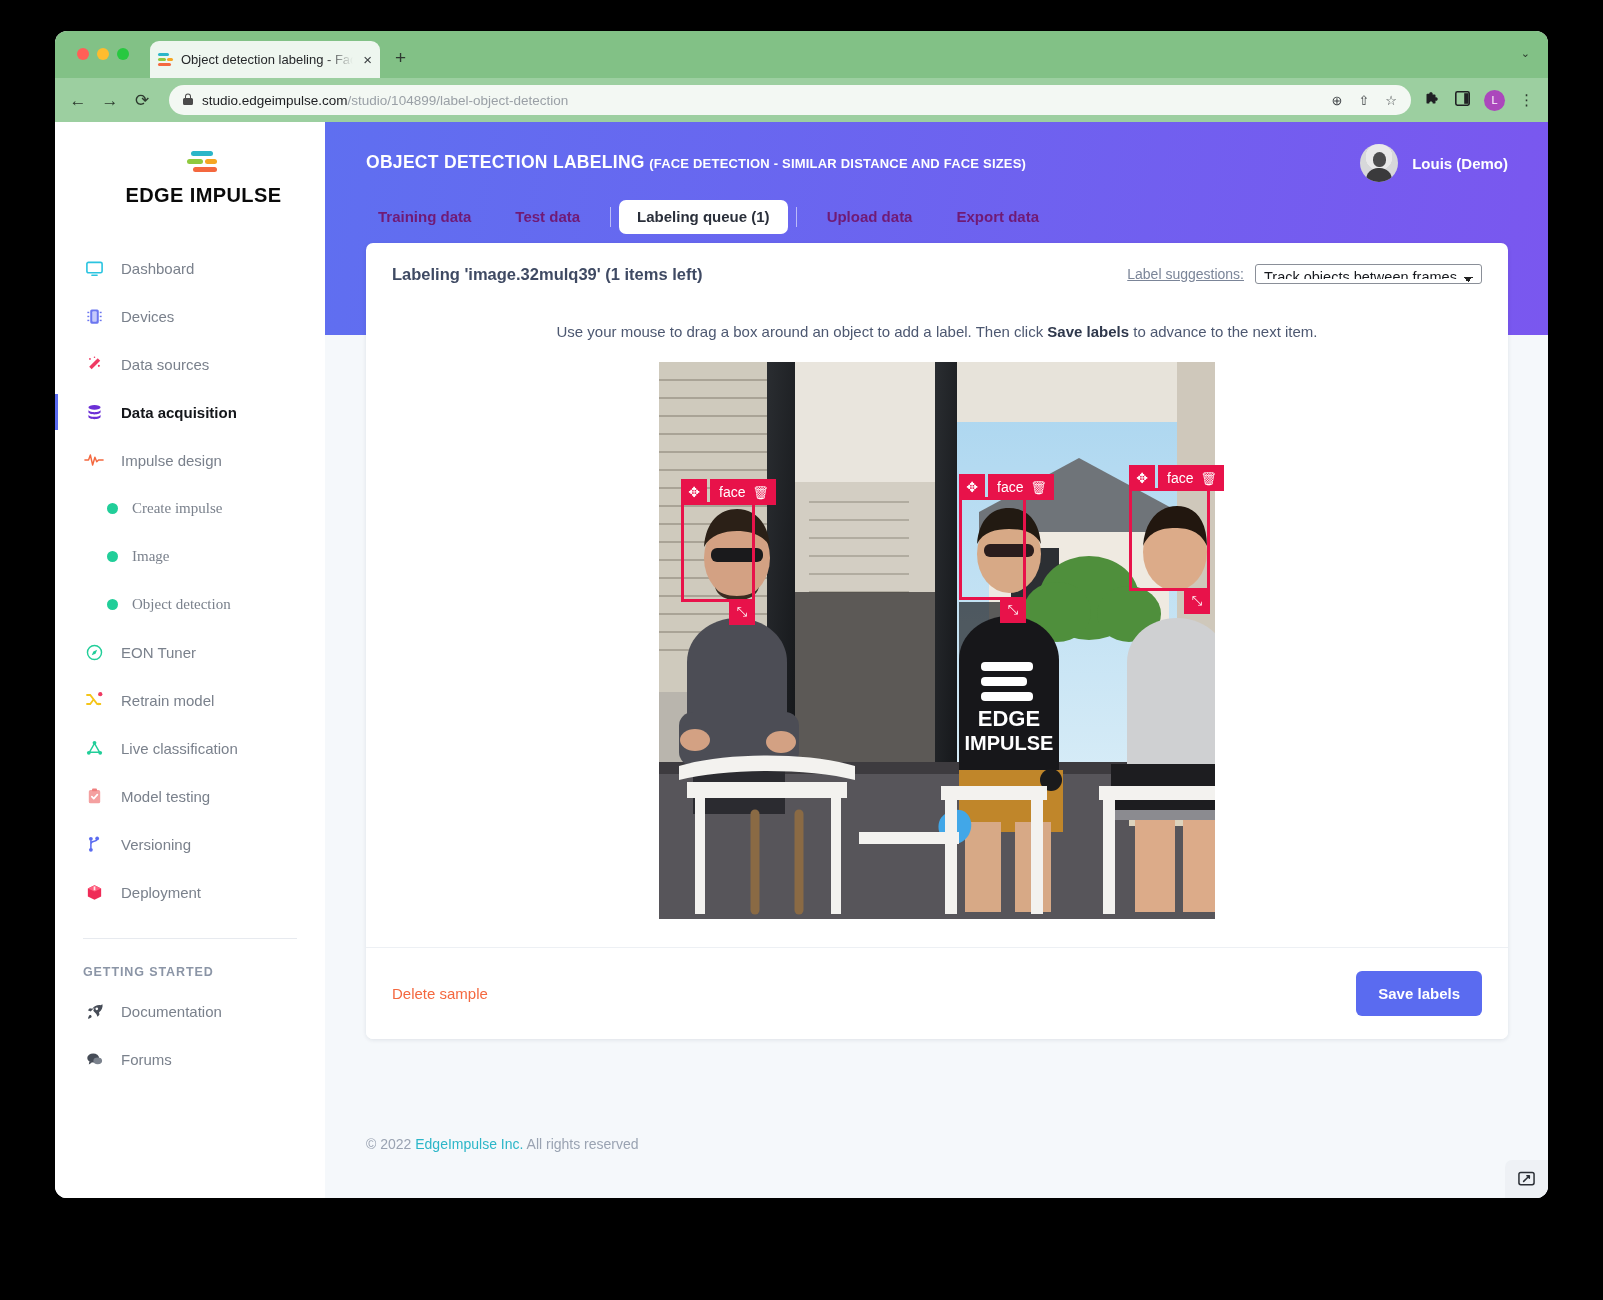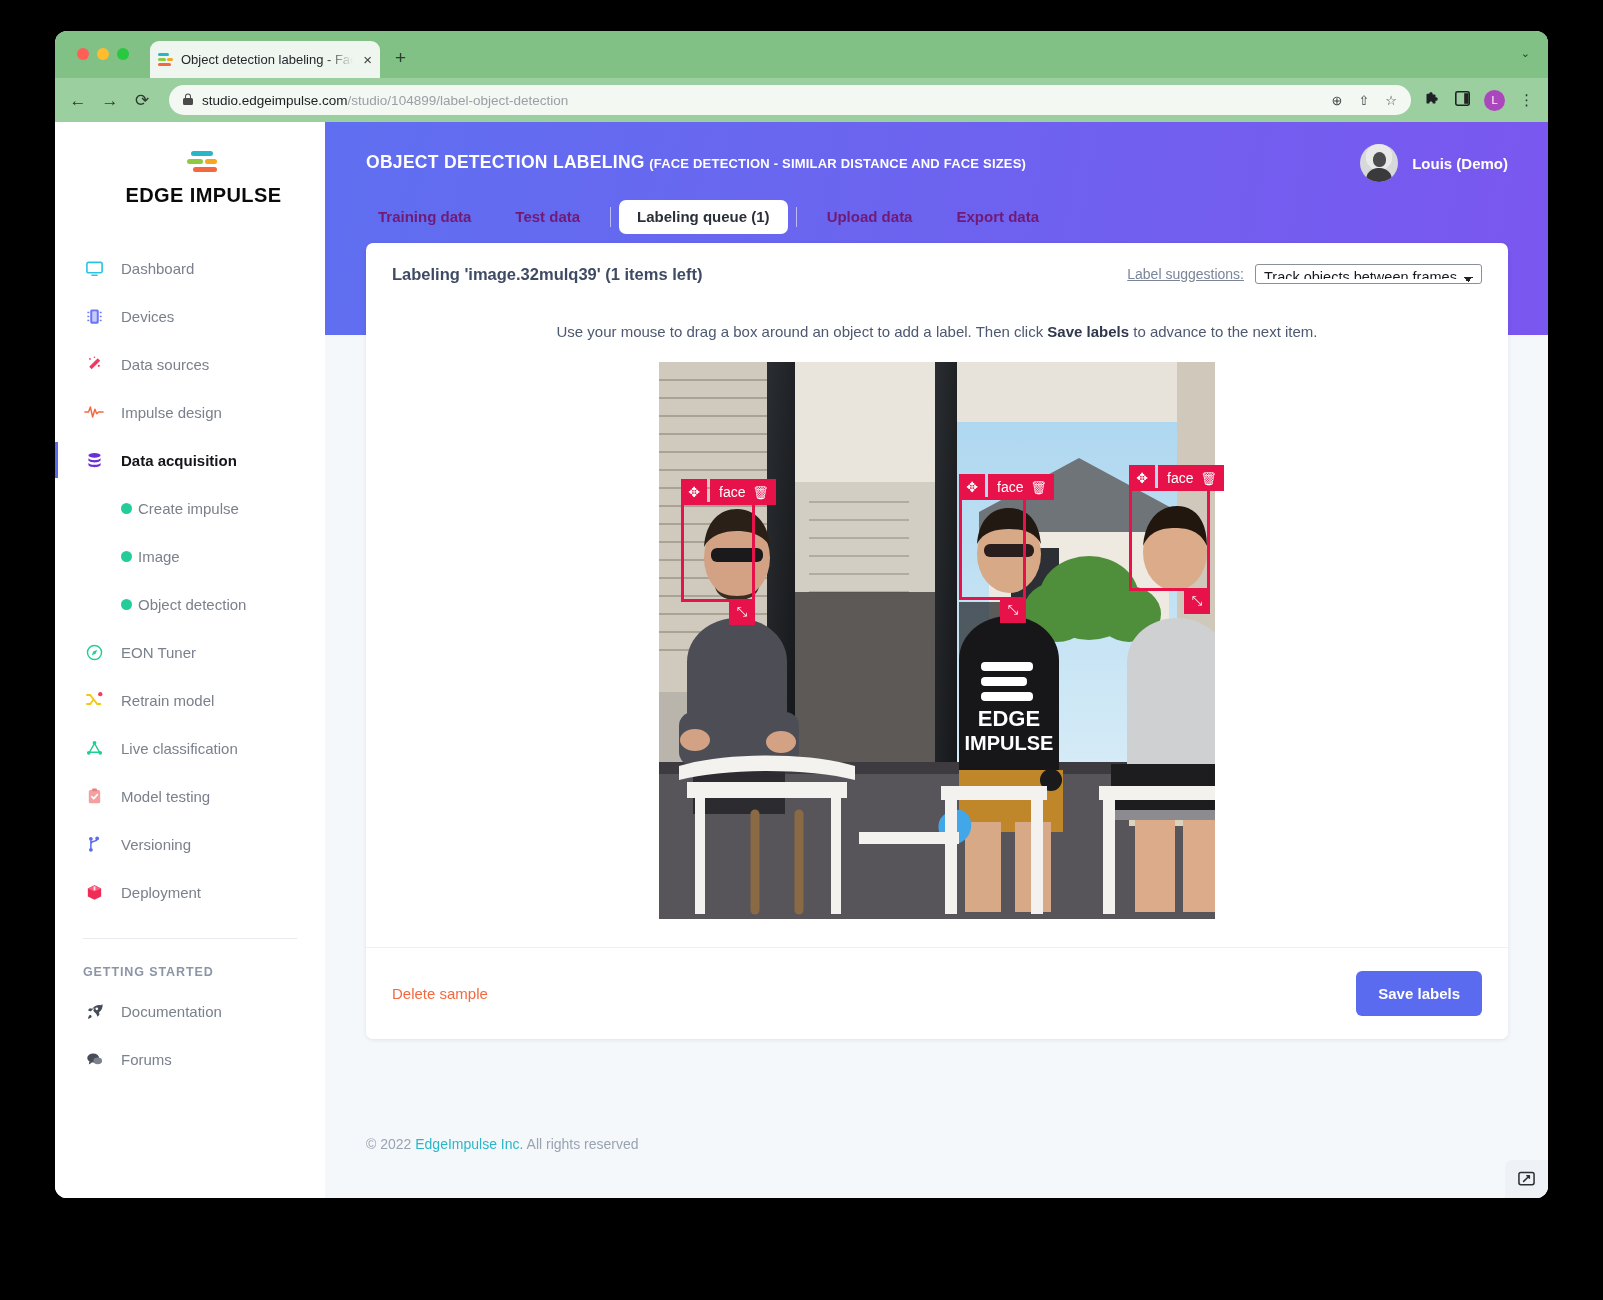--- a/index.html
+++ b/index.html
@@ -73,21 +73,21 @@
   .nav-item {
     display: flex; align-items: center; gap: 16px; height: 48px; padding-left: 28px;
     position: relative; cursor: pointer;
   }
   .nav-item .lbl { font-size: 15px; color: #7a818c; }
   .nav-item.active .lbl { color: #14161a; font-weight: 600; }
   .nav-item.active::before {
     content: ""; position: absolute; left: 0; top: 6px; bottom: 6px; width: 3px; background: #5a6bf0;
   }
   .nav-ic { width: 22px; height: 22px; flex: 0 0 22px; display: flex; align-items: center; justify-content: center; position: relative; }
-  .sub-item { display: flex; align-items: center; gap: 6px; height: 48px; padding-left: 66px; cursor: pointer; }
+  .sub-item { display: flex; align-items: center; gap: 14px; height: 48px; padding-left: 52px; cursor: pointer; font-family: Liberation Serif, serif; }
   .sub-item .bullet { width: 11px; height: 11px; border-radius: 50%; background: #21ce99; flex: 0 0 11px; }
   .sub-item .lbl { font-size: 15px; color: #7a818c; }
   .nav-sep { height: 1px; background: #e7eaef; margin: 22px 28px 0 28px; }
   .nav-head { font-size: 12.5px; font-weight: 700; letter-spacing: .9px; color: #8b95a6; padding: 26px 0 8px 28px; }
 
   
   #main { flex: 1; position: relative; }
   .hero {
     position: absolute; left: 0; right: 0; top: 0; height: 213px;
     background: linear-gradient(100deg, #5f6ff0 0%, #7a57ef 100%);
@@ -281,40 +281,40 @@
                 <g fill="#ef3a63">
                   <circle cx="14.6" cy="11.4" r="1.1"></circle>
                   <circle cx="5.2" cy="4.1" r="1"></circle>
                   <circle cx="10" cy="2.4" r=".8"></circle>
                 </g>
               </svg>
           </span>
           <span class="lbl">Data sources</span>
         </div>
 
-        <div class="nav-item">
-          <span class="nav-ic">
-            <svg width="20" height="20" viewBox="0 0 22 20">
-                <polyline points="1,10 5,10 7,4.5 9.5,15.5 12,7 14,12 16,10 21,10" fill="none" stroke="#f4683f" stroke-width="1.6" stroke-linejoin="round" stroke-linecap="round"></polyline>
-              </svg>
-          </span>
-          <span class="lbl">Impulse design</span>
-        </div>
-
         <div class="nav-item active">
           <span class="nav-ic">
             <svg width="19" height="19" viewBox="0 0 20 20">
                 <g fill="#6b2fd6">
                   <ellipse cx="10" cy="4.6" rx="6.4" ry="2.5"></ellipse>
                   <path d="M3.6 7.2c0 1.4 2.9 2.5 6.4 2.5s6.4-1.1 6.4-2.5v2.4c0 1.4-2.9 2.5-6.4 2.5S3.6 11 3.6 9.6z"></path>
                   <path d="M3.6 12.1c0 1.4 2.9 2.5 6.4 2.5s6.4-1.1 6.4-2.5v2.4c0 1.4-2.9 2.5-6.4 2.5s-6.4-1.1-6.4-2.5z"></path>
                 </g>
               </svg>
           </span>
           <span class="lbl">Data acquisition</span>
+        </div>
+
+        <div class="nav-item">
+          <span class="nav-ic">
+            <svg width="20" height="20" viewBox="0 0 22 20">
+                <polyline points="1,10 5,10 7,4.5 9.5,15.5 12,7 14,12 16,10 21,10" fill="none" stroke="#f4683f" stroke-width="1.6" stroke-linejoin="round" stroke-linecap="round"></polyline>
+              </svg>
+          </span>
+          <span class="lbl">Impulse design</span>
         </div>
 
         <div class="sub-item">
           <span class="bullet"></span>
           <span class="lbl">Create impulse</span>
         </div>
         <div class="sub-item">
           <span class="bullet"></span>
           <span class="lbl">Image</span>
         </div>

